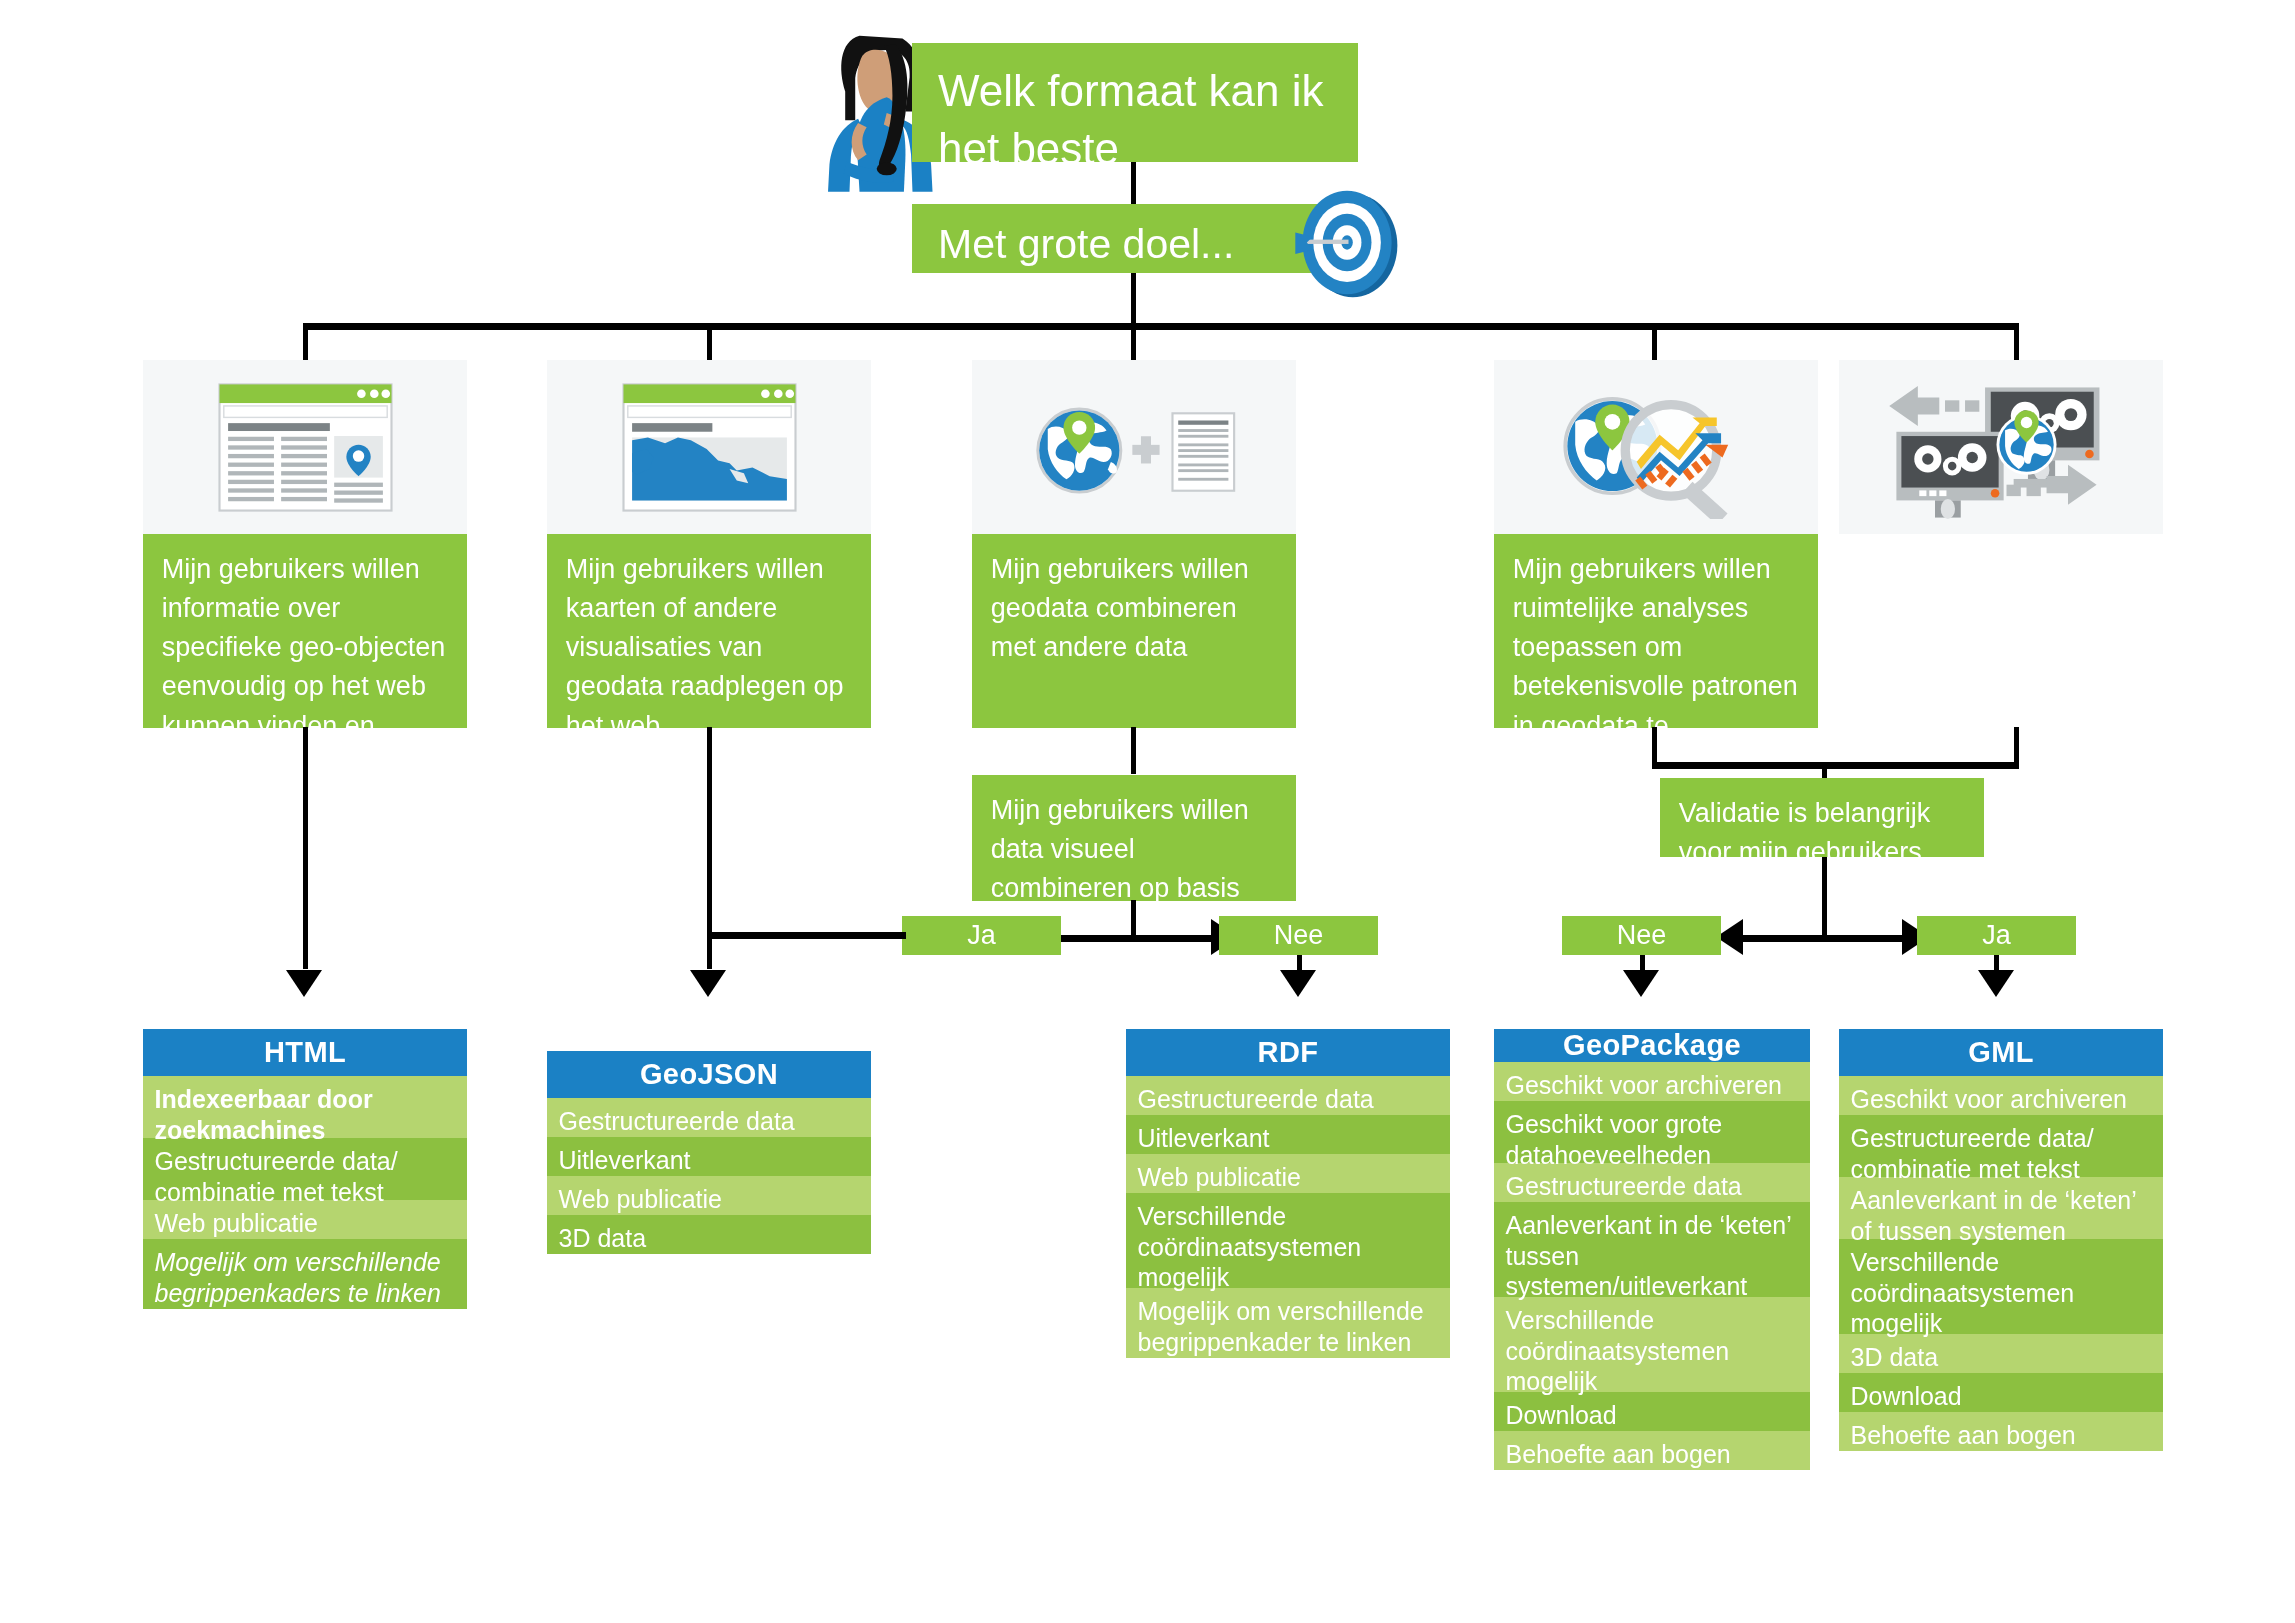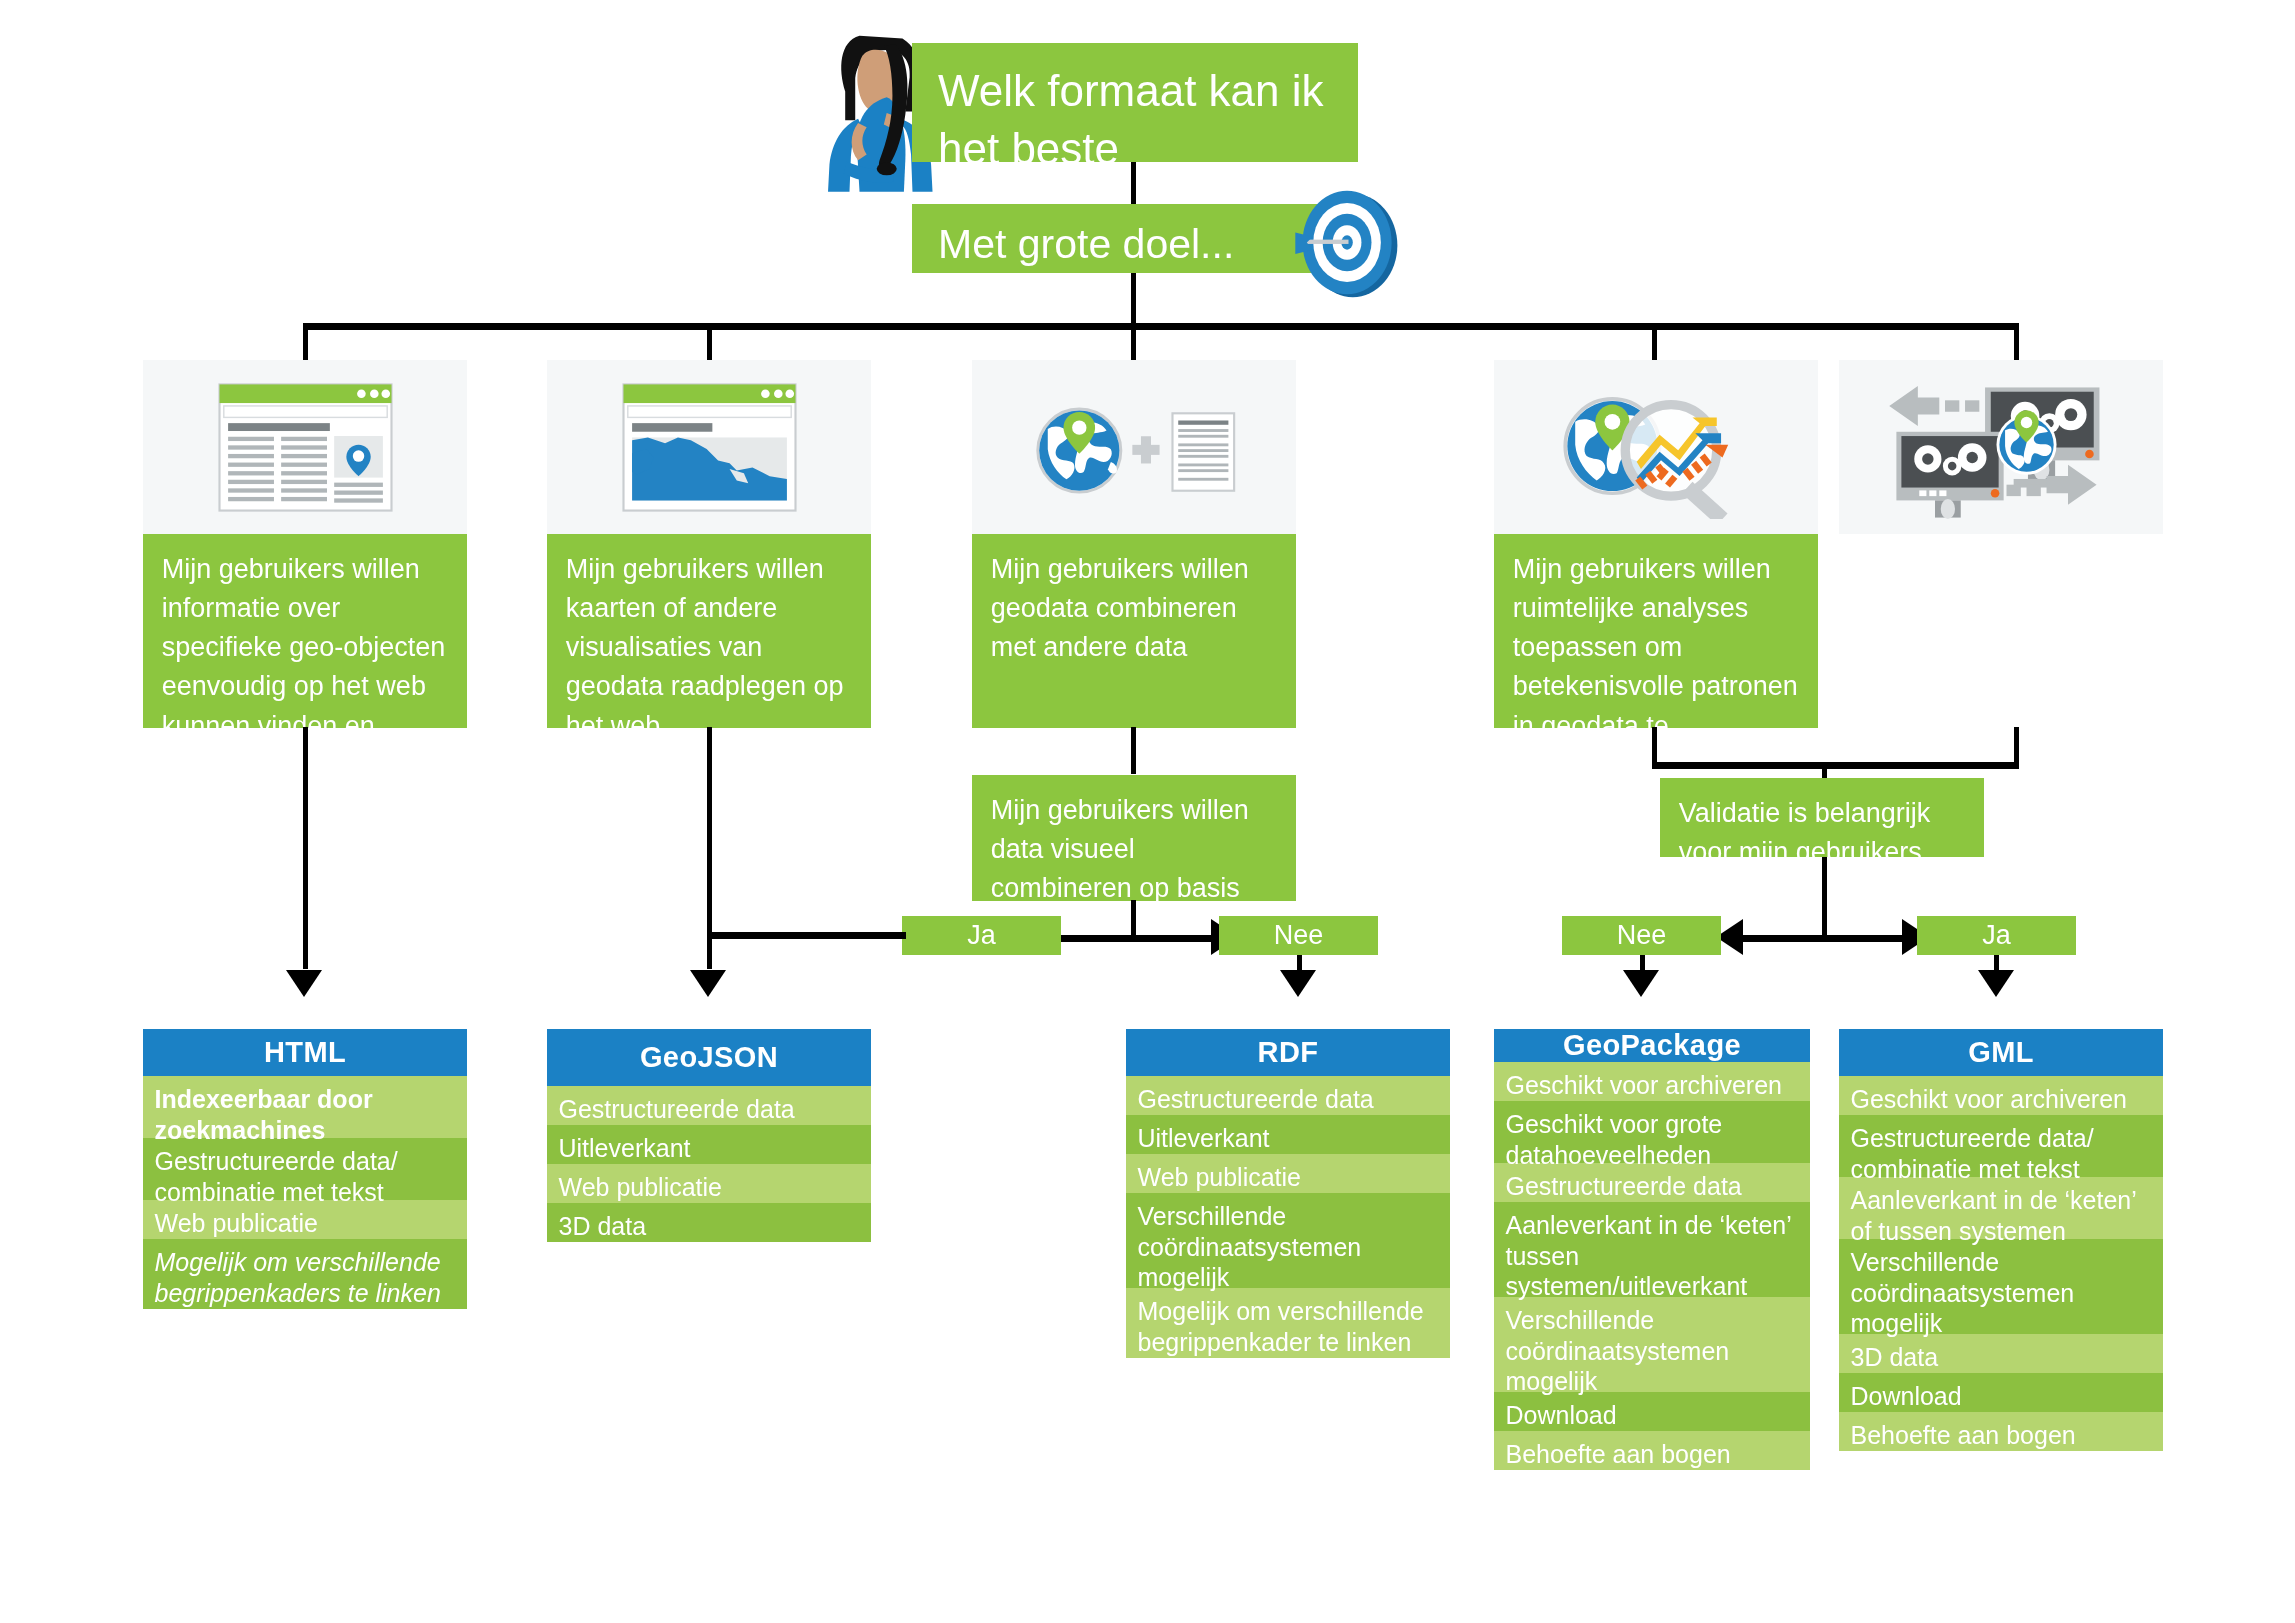--- a/index.html
+++ b/index.html
@@ -329,21 +329,21 @@
     <div class="res-head" style="height:47px;">
       <span>HTML</span>
     </div>
     <div class="res-row lt" style="height:62px;font-weight:bold;"><span>Indexeerbaar door zoekmachines</span></div>
     <div class="res-row dk" style="height:62px;"><span>Gestructureerde data/ combinatie met tekst</span></div>
     <div class="res-row lt" style="height:39px;"><span>Web publicatie</span></div>
     <div class="res-row dk" style="height:70px;font-style:italic;"><span>Mogelijk om verschillende begrippenkaders te linken</span></div>
   </div>
 
   <div class="abs" style="left:547px;top:1029px;width:324px;">
-    <div class="res-head" style="height:57px;">
+    <div class="res-head" style="height:47px;margin-top:22px;">
       <span>GeoJSON</span>
     </div>
     <div class="res-row lt" style="height:39px;"><span>Gestructureerde data</span></div>
     <div class="res-row dk" style="height:39px;"><span>Uitleverkant</span></div>
     <div class="res-row lt" style="height:39px;"><span>Web publicatie</span></div>
     <div class="res-row dk" style="height:39px;"><span>3D data</span></div>
   </div>
 
   <div class="abs" style="left:1126px;top:1029px;width:324px;">
     <div class="res-head" style="height:47px;">

